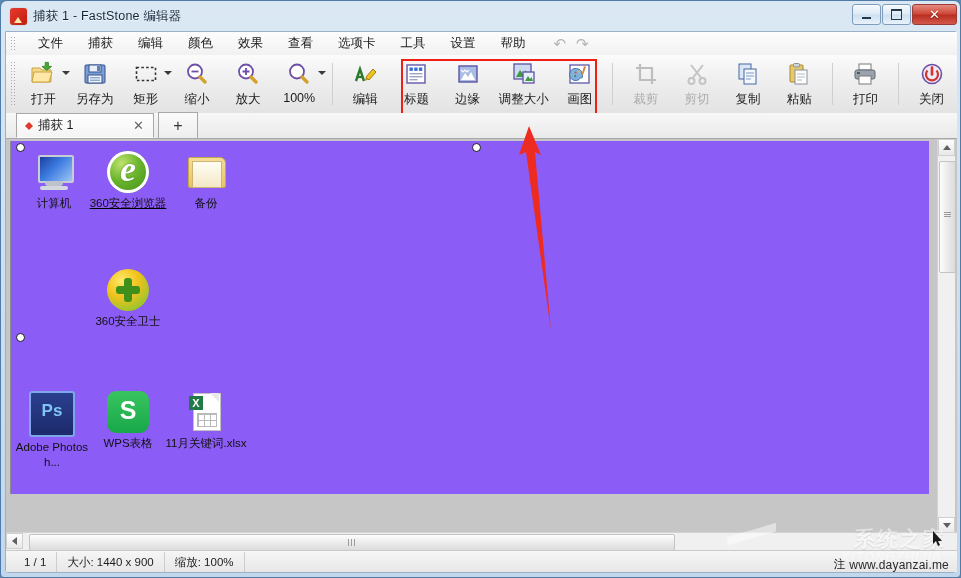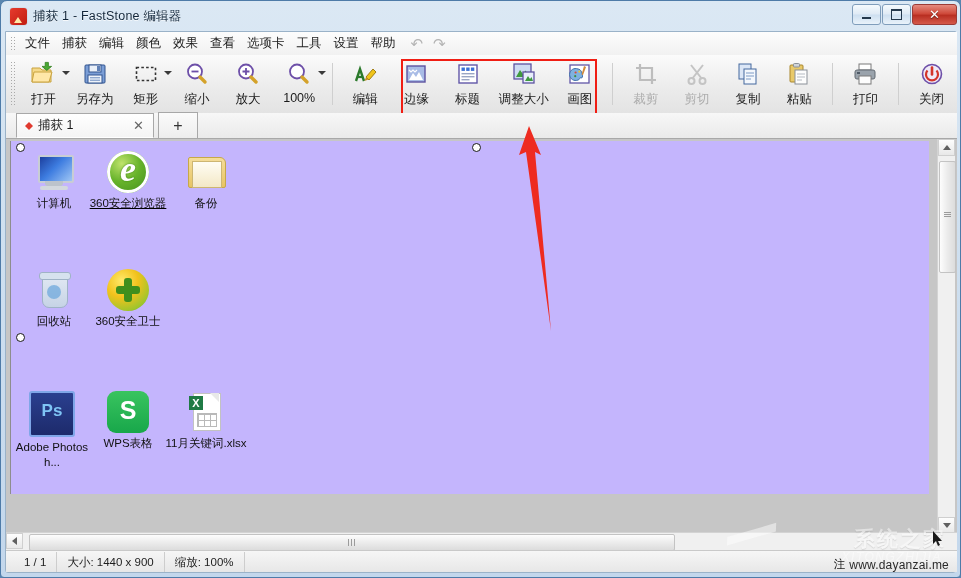--- a/index.html
+++ b/index.html
@@ -62,21 +62,21 @@
     text-shadow: 0 1px 1px rgba(0,0,0,.5);
   }
   .win-btn .min-glyph { width:9px; height:2px; background:#24384c; margin-top:6px;}
   .win-btn .max-glyph { width:9px; height:8px; border:1px solid #24384c; border-top-width:2px;}
 
   
   .menubar {
     position:absolute; left:5px; top:31px; width:951px; height:23px;
     background: linear-gradient(180deg,#fdfdfd 0%, #f1f1f1 100%);
     border-bottom: 1px solid #d6d6d6;
-    display:flex; align-items:center;
+    display:flex; align-items:center;gap:13px;
   }
   .grip {
     width: 5px; height: 16px; margin: 0 4px 0 4px;
     background-image: radial-gradient(circle, #a9a9a9 40%, transparent 42%);
     background-size: 3px 3px; flex:0 0 auto;
   }
   .menu-item {
     font-size: 12.5px; color: #1b1b1b; padding: 3px 6px; white-space: nowrap;
   }
   .undo-redo { display:flex; align-items:center; margin-left: 9px; gap: 10px; }
@@ -141,21 +141,21 @@
     font-size: 16px; color:#333;
   }
 
   
   .canvas-area {
     position:absolute; left:5px; top:138px; width:951px; height:395px;
     background:#c6c6c6; overflow:hidden;
   }
   .canvas-img {
     position:absolute; left:4px; top:2px; width:918px; height:353px;
-    background:#c4b5fd; border-left:1px solid #8d8d8d;
+    background:#8b5cf6; border-left:1px solid #8d8d8d;
   }
   .sel-handle {
     position:absolute; width:7px; height:7px; border:1px solid #1a1a1a;
     border-radius:50%; background:#fff;
   }
   .desk-icon {
     position:absolute; width:86px; text-align:center;
   }
   .desk-icon .label {
     font-size: 11.5px; color:#111; line-height: 15px; margin-top:3px;
@@ -459,43 +459,43 @@
           <path d="M14 16l7-8 3 3-7 8z" fill="#f0c419" stroke="#a07d14"></path>
           <path d="M14 16l-1.5 4 4-1.5z" fill="#c8922a"></path>
         </svg>
       </div>
       <div class="tb-label">编辑</div>
     </div>
 
     <div class="tb-btn">
       <div class="tb-icon">
         <svg width="26" height="26" viewBox="0 0 26 26">
-          <rect x="4" y="5" width="18" height="16" fill="#a9bce6" stroke="#5d53a0" stroke-width="1.4"></rect>
-          <path d="M6 19l4-7 3 4 3-5 4 8z" fill="#ffffff"></path>
-          <path d="M6 9l2 2 2-2 2 2 2-2" stroke="#fff" stroke-width="1.2" fill="none"></path>
-        </svg>
-      </div>
-      <div class="tb-label">边缘</div>
-    </div>
-
-    <div class="tb-btn">
-      <div class="tb-icon">
-        <svg width="26" height="26" viewBox="0 0 26 26">
           <rect x="4" y="4" width="18" height="18" fill="#fff" stroke="#6257a8" stroke-width="1.4"></rect>
           <rect x="6.5" y="6.5" width="3.4" height="3.4" fill="#3b6fd4"></rect>
           <rect x="11.2" y="6.5" width="3.4" height="3.4" fill="#3b6fd4"></rect>
           <rect x="15.9" y="6.5" width="3.4" height="3.4" fill="#3b6fd4"></rect>
           <rect x="6.5" y="12" width="13" height="1.4" fill="#9aa6c4"></rect>
           <rect x="6.5" y="15" width="13" height="1.4" fill="#9aa6c4"></rect>
           <rect x="6.5" y="18" width="8" height="1.4" fill="#9aa6c4"></rect>
         </svg>
       </div>
       <div class="tb-label">标题</div>
     </div>
 
+    <div class="tb-btn">
+      <div class="tb-icon">
+        <svg width="26" height="26" viewBox="0 0 26 26">
+          <rect x="4" y="5" width="18" height="16" fill="#a9bce6" stroke="#5d53a0" stroke-width="1.4"></rect>
+          <path d="M6 19l4-7 3 4 3-5 4 8z" fill="#ffffff"></path>
+          <path d="M6 9l2 2 2-2 2 2 2-2" stroke="#fff" stroke-width="1.2" fill="none"></path>
+        </svg>
+      </div>
+      <div class="tb-label">边缘</div>
+    </div>
+
     <div class="tb-btn wide">
       <div class="tb-icon">
         <svg width="26" height="26" viewBox="0 0 26 26">
           <rect x="3" y="3" width="17" height="15" fill="#cddbf2" stroke="#5d53a0" stroke-width="1.3"></rect>
           <path d="M5 16l4-7 3 4 2.5-3.5L19 16z" fill="#3f9a3f"></path>
           <rect x="12" y="11" width="11" height="11" fill="#e8eefb" stroke="#5d53a0" stroke-width="1.3"></rect>
           <path d="M14 20l3-5 2 3 1.5-2L22 20z" fill="#3f9a3f"></path>
         </svg>
       </div>
       <div class="tb-label">调整大小</div>
@@ -624,28 +624,20 @@
       </div>
 
       <div class="desk-icon" style="left:152px; top:10px;">
         <div class="ico ico-folder">
           <div class="back"></div>
             <div class="front"></div>
         </div>
         <div class="label">备份</div>
       </div>
 
-      <div class="desk-icon" style="left:0px; top:128px;">
-        <div class="ico ico-trash">
-          <div class="can"></div>
-            <div class="paper"></div>
-            <div class="lid"></div>
-        </div>
-        <div class="label">回收站</div>
-      </div>
 
       <div class="desk-icon" style="left:74px; top:128px;">
         <div class="ico ico-360">
           <div class="cross-v"></div>
             <div class="cross-h"></div>
         </div>
         <div class="label">360安全卫士</div>
       </div>
 
       <div class="desk-icon" style="left:-2px; top:250px;">

